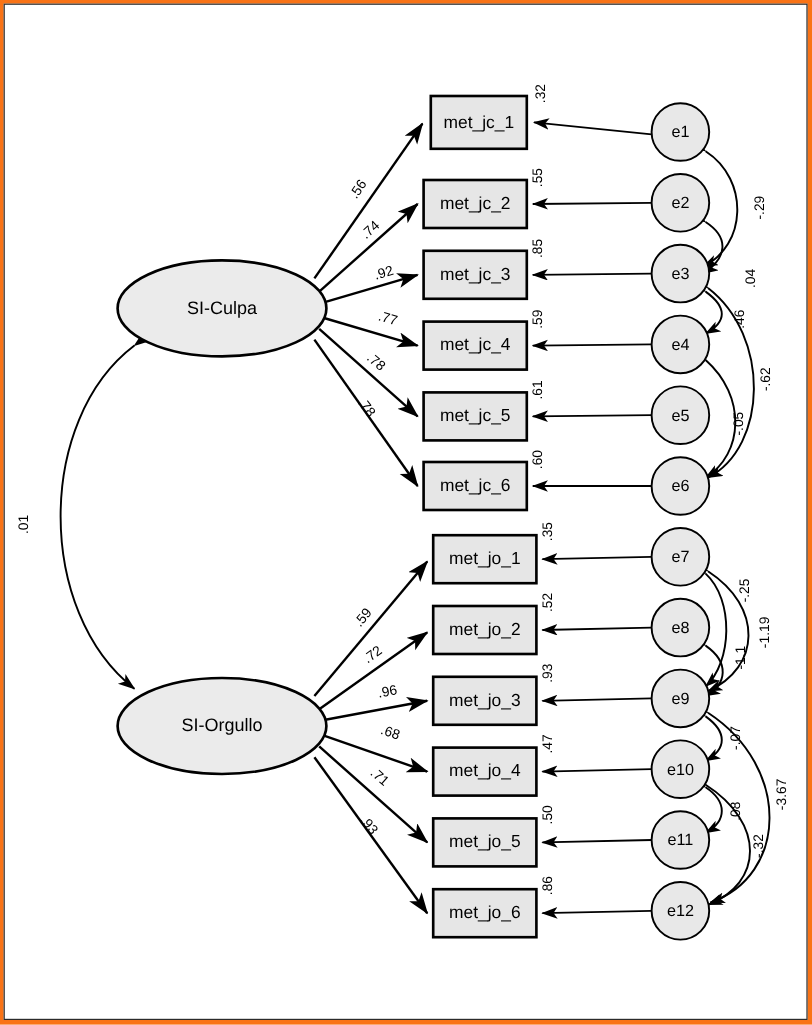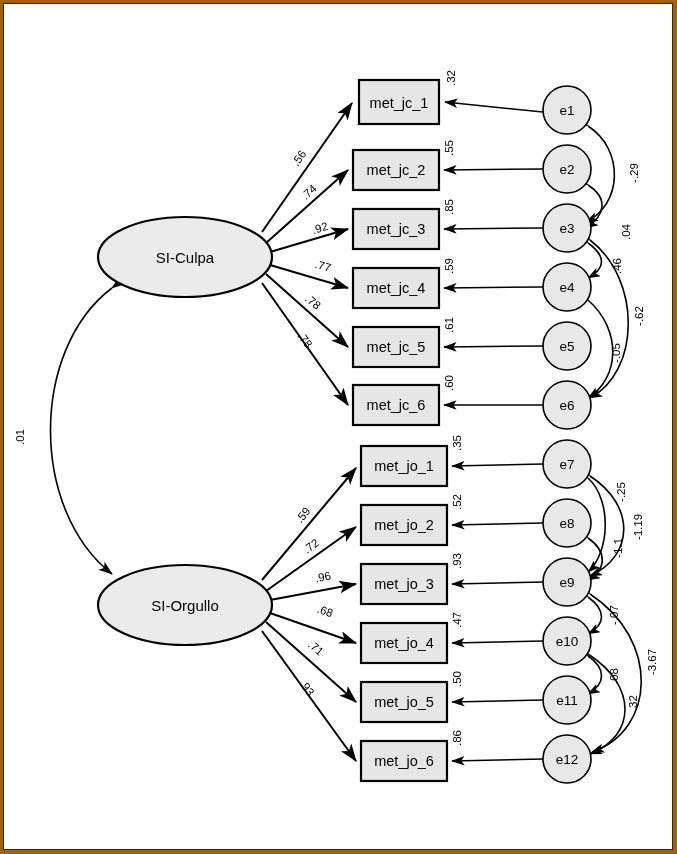--- a/index.html
+++ b/index.html
@@ -4,21 +4,21 @@
 <style>
   html, body {
     margin: 0;
     padding: 0;
     background: #ffffff;
   }
   #page {
     position: relative;
     width: 677px;
     height: 854px;
-    background: #a16207;
+    background: #f97316;
     font-family: "Liberation Sans", sans-serif;
     overflow: hidden;
   }
   #frame {
     position: absolute;
     left: 3px;
     top: 3px;
     width: 670px;
     height: 847px;
     border: 1px solid #2b2b2b;

